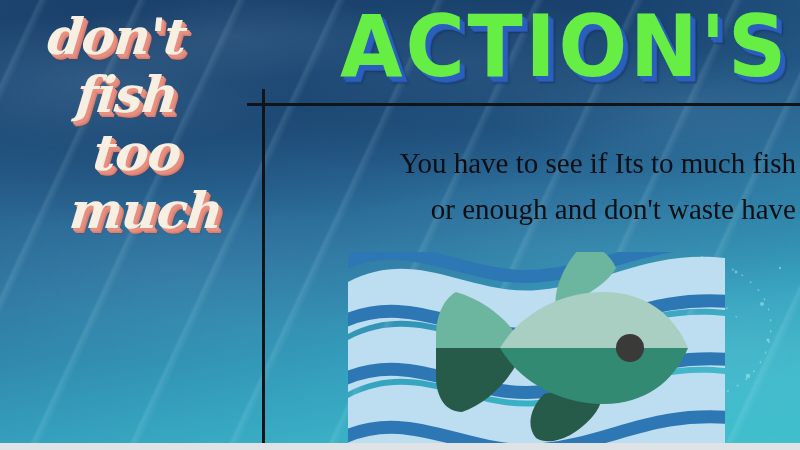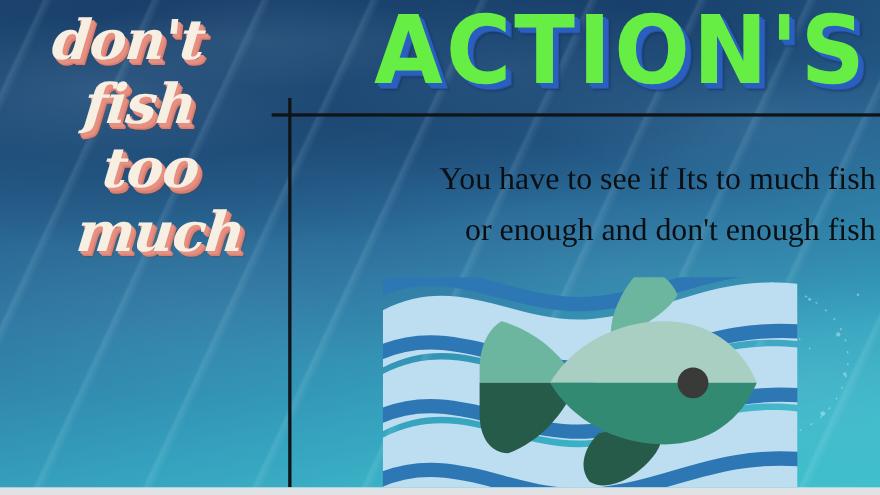--- a/index.html
+++ b/index.html
@@ -202,21 +202,21 @@
     <div class="script-line l4">much</div>
   </div>
 
   <div class="title">ACTION'S</div>
 
   <div class="rule-h"></div>
   <div class="rule-v"></div>
 
   <div class="body-text">
     <div>You have to see if Its to much fish</div>
-    <div>or enough and don't enough fish</div>
+    <div>or enough and don't waste have</div>
   </div>
 
   <div class="fish-block">
     <svg width="377" height="191" viewBox="0 0 377 191">
       <defs>
         <clipPath id="blockClip">
           <rect x="0" y="0" width="377" height="191"></rect>
         </clipPath>
       </defs>
 

